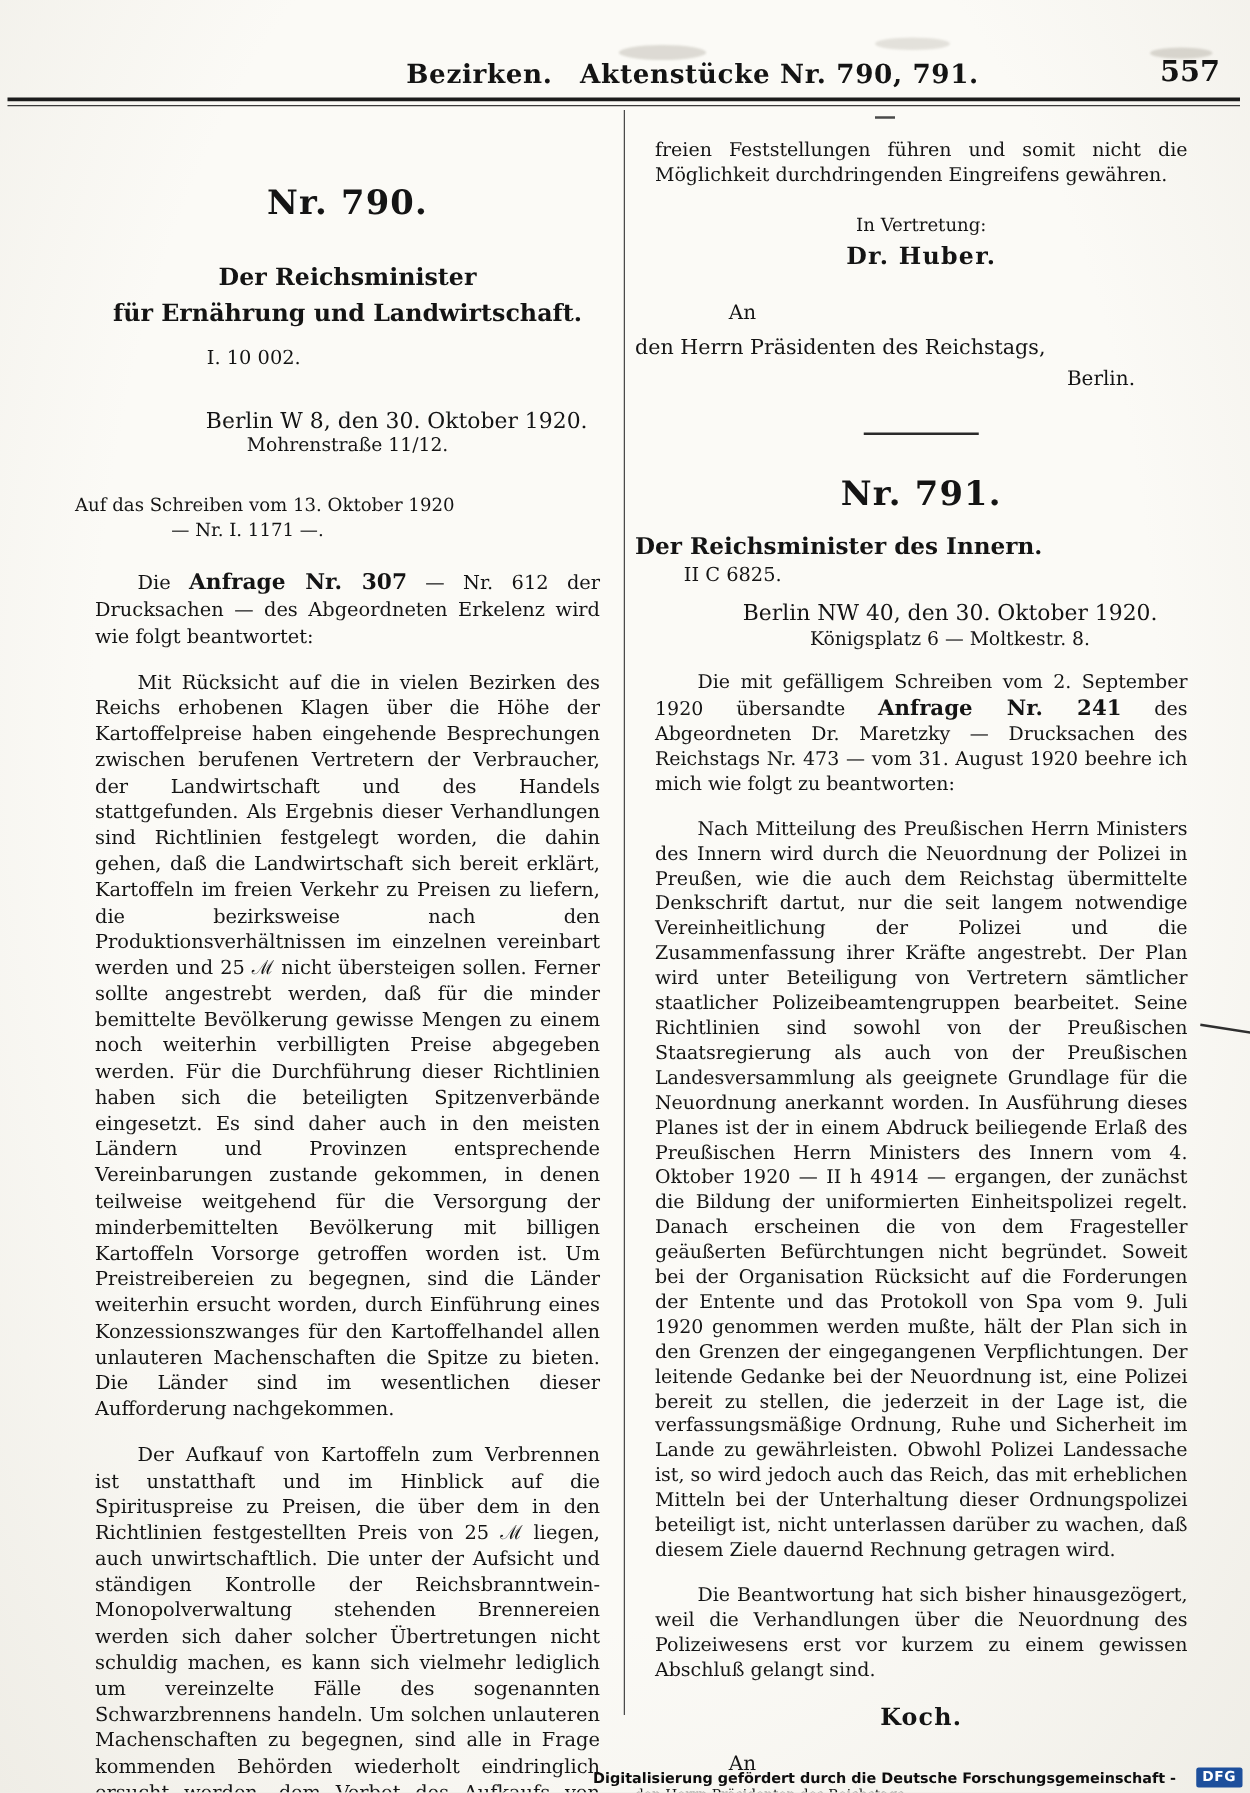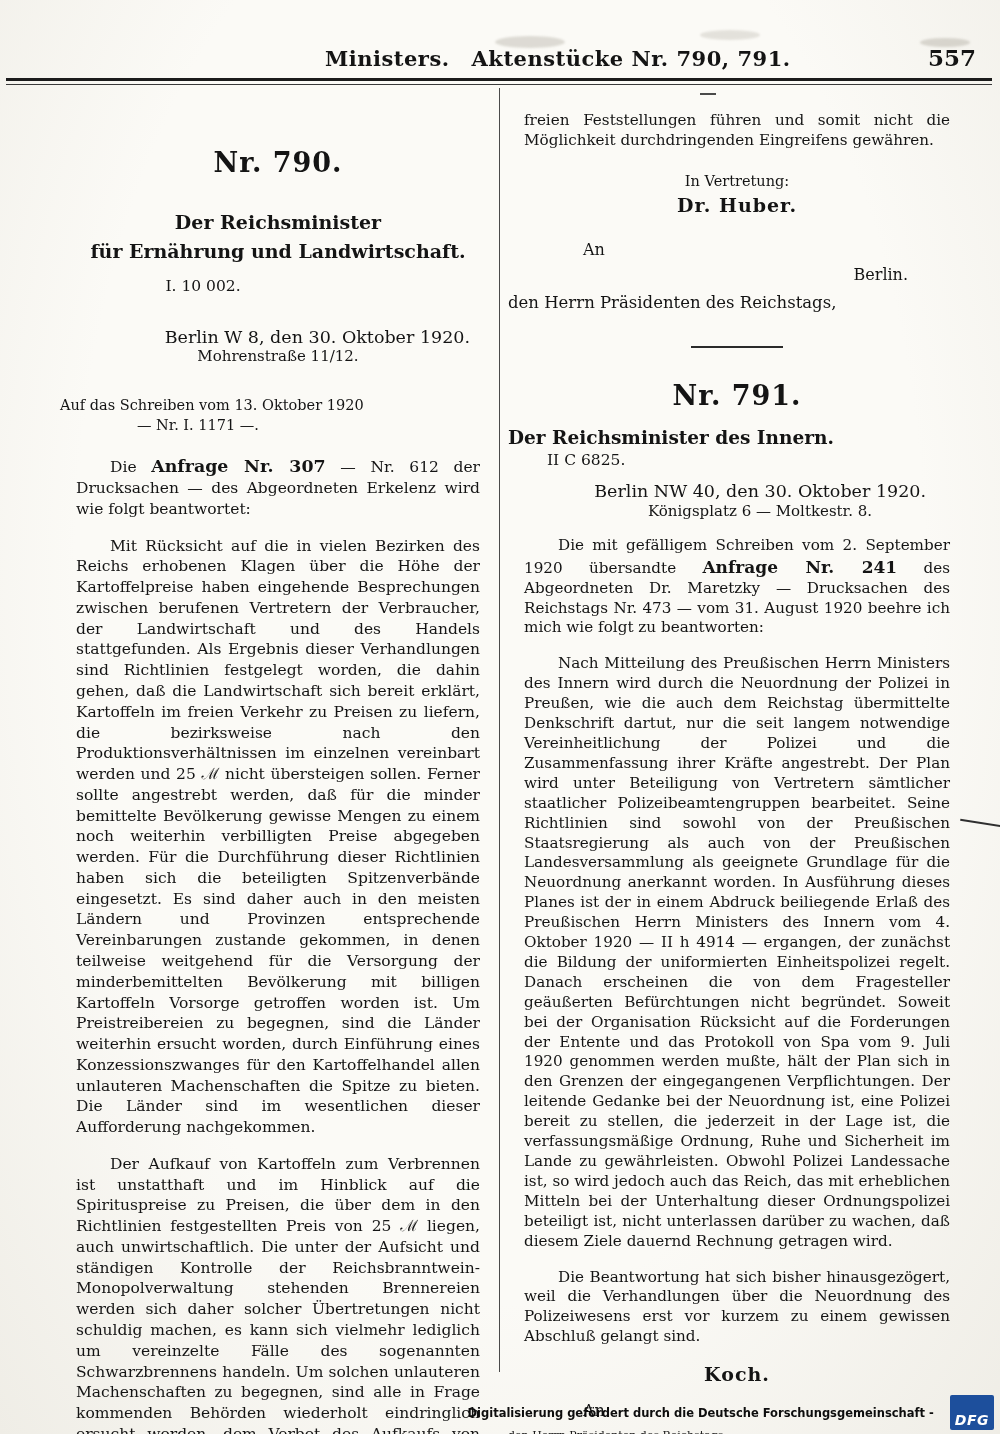--- a/index.html
+++ b/index.html
@@ -37,30 +37,30 @@
   .sig-name{text-align:center;font-weight:bold;font-size:19px;letter-spacing:1px;}
   .mini-rule{height:2px;background:#2a2a2a;width:92px;margin:0 auto;}
   
   .smudge{position:absolute;background:#b9b5ab;opacity:.45;border-radius:50%;filter:blur(1px);}
   .pen-stroke{position:absolute;background:#2f2f2f;height:2px;transform:rotate(9deg);}
   .dash-mark{position:absolute;background:#4a4a4a;height:2px;}
   
   .footer{position:absolute;right:6px;bottom:4px;display:flex;align-items:center;gap:16px;
     font-family:"DejaVu Sans","Liberation Sans",sans-serif;}
   .credit{font-size:11.5px;font-weight:bold;color:#0d0d0d;}
-  .dfg-logo{color:#fff;font-size:14px;font-weight:bold;font-style:italic;
-    padding:17px 5px 2px 5px;border-radius:2px;letter-spacing:.5px;}
+  .dfg-logo{color:#fff;font-size:11px;font-weight:bold;
+    padding:1px 5px 2px 5px;border-radius:2px;letter-spacing:.5px;}
 </style>
 </head>
 <body>
 
 <div class="page">
 
   <div class="hdr-title">
-    <span>Ministers.</span><span class="gap"></span><span>Aktenstücke Nr. 790, 791.</span>
+    <span>Bezirken.</span><span class="gap"></span><span>Aktenstücke Nr. 790, 791.</span>
   </div>
   <div class="hdr-page">557</div>
   <div class="rule-a"></div>
   <div class="rule-b"></div>
   <div class="col-divider"></div>
 
   <div class="col left">
     <div class="nr-head" style="margin-top:52px;">Nr. 790.</div>
 
     <div class="sender" style="margin-top:30px;">
@@ -83,22 +83,22 @@
     <p class="indent" style="margin-top:13px;">Der Aufkauf von Kartoffeln zum Verbrennen ist unstatthaft und im Hinblick auf die Spirituspreise zu Preisen, die über dem in den Richtlinien festgestellten Preis von 25 ℳ liegen, auch unwirtschaftlich. Die unter der Aufsicht und ständigen Kontrolle der Reichsbranntwein-Monopolverwaltung stehenden Brennereien werden sich daher solcher Übertretungen nicht schuldig machen, es kann sich vielmehr lediglich um vereinzelte Fälle des sogenannten Schwarzbrennens handeln. Um solchen unlauteren Machenschaften zu begegnen, sind alle in Frage kommenden Behörden wiederholt eindringlich ersucht worden, dem Verbot des Aufkaufs von Kartoffeln zu Brennzwecken nachdrücklichst Geltung zu verschaffen und gegen jede Zuwiderhandlung unverzüglich einzuschreiten. Erleichtert würde das Vorgehen der Behörden, falls von der Bevölkerung selbst jeder Fall des unerlaubten Aufkaufs zu wucherischem Preise und zu verbotenen Zwecken unter genauer Mitteilung der Einzelheiten sofort den Behörden bekanntgegeben würde, da die auf Grund der vielen, aber allgemein gehaltenen Klagen angestellten Ermittelungen leider in den seltensten Fällen zu einwand-</p>
   </div>
 
   <div class="col right">
     <p>freien Feststellungen führen und somit nicht die Möglichkeit durchdringenden Eingreifens gewähren.</p>
 
     <div class="sig-intro" style="margin-top:22px;">In Vertretung:</div>
     <div class="sig-name" style="margin-top:5px;">Dr. Huber.</div>
 
     <div style="margin-top:24px;margin-left:75px;font-size:16px;">An</div>
+    <div style="margin-top:9px;font-size:16.5px;">den Herrn Präsidenten des Reichstags,</div>
     <div style="margin-top:6px;font-size:16px;text-align:right;padding-right:58px;">Berlin.</div>
-    <div style="margin-top:9px;font-size:16.5px;">den Herrn Präsidenten des Reichstags,</div>
 
     <div class="mini-rule" style="margin-top:34px;"></div>
 
     <div class="nr-head" style="margin-top:32px;">Nr. 791.</div>
 
     <div class="sender2" style="margin-top:16px;">Der Reichsminister des Innern.</div>
     <div class="ref" style="margin-top:3px;margin-left:39px;">II C 6825.</div>
 
     <div class="dateline" style="margin-top:12px;padding-right:40px;">Berlin NW 40, den 30. Oktober 1920.</div>
     <div class="addr" style="margin-top:1px;text-align:center;padding-left:46px;">Königsplatz 6 — Moltkestr. 8.</div>

